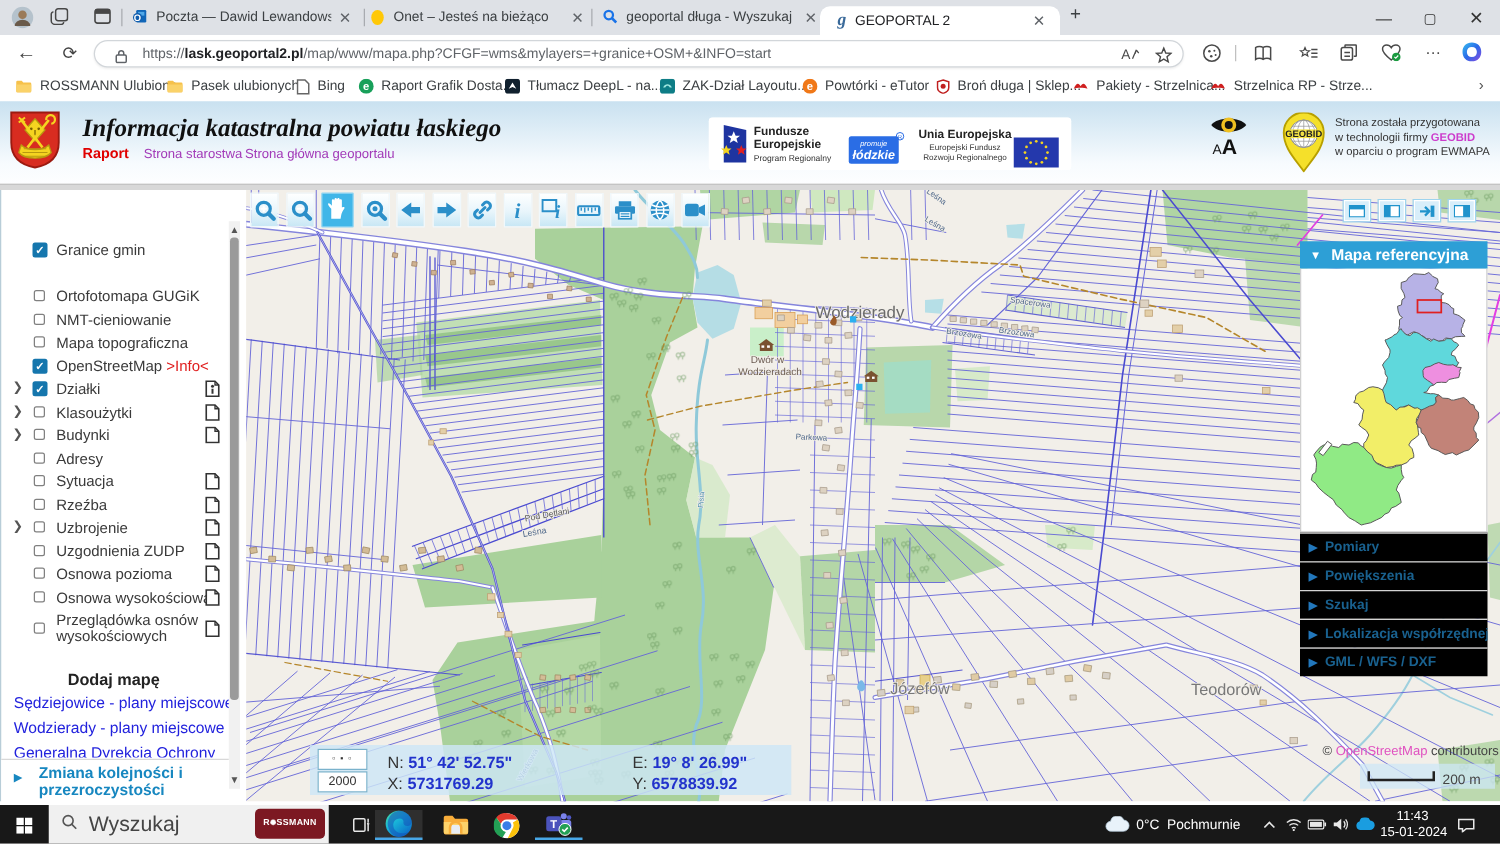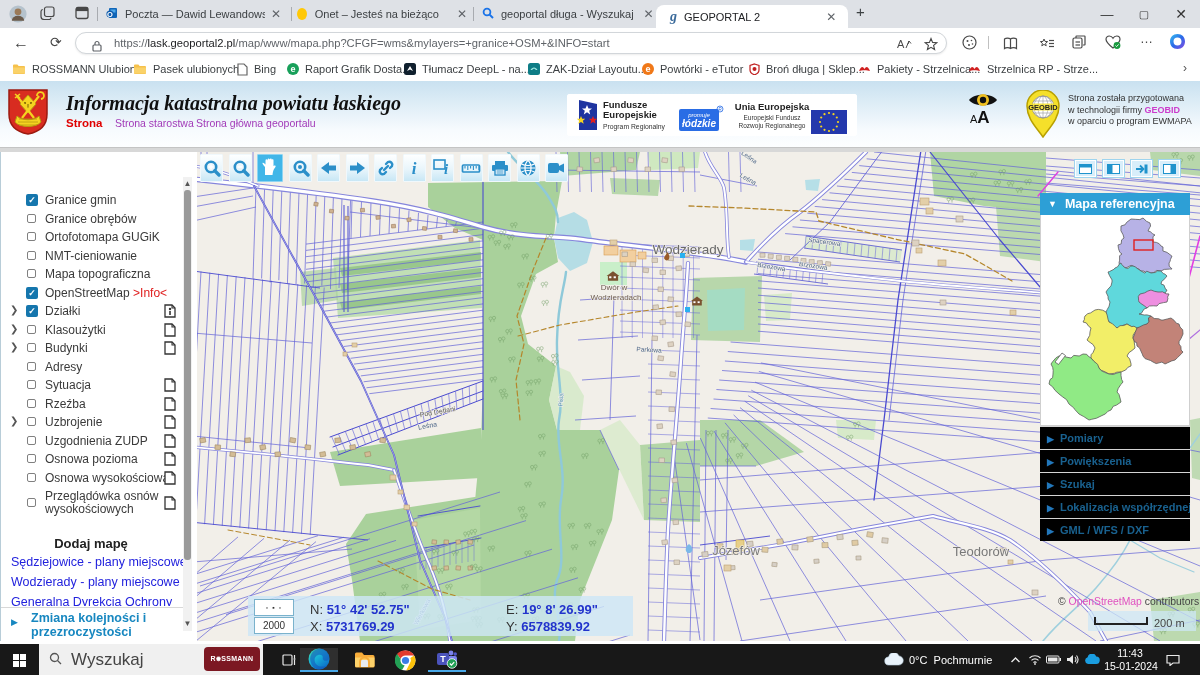--- a/index.html
+++ b/index.html
@@ -9,21 +9,21 @@
 .tbicon{position:absolute;top:6px;color:#474747}
 .tab{position:absolute;top:0;height:28px;display:flex;align-items:center;font-size:11px;color:#3c4043;white-space:nowrap}
 .tabdiv{position:absolute;top:7px;width:1px;height:14px;background:#a8abb0}
 .tabx{color:#5f6368;font-size:12px}
 #activetab{position:absolute;left:656px;top:5px;width:192px;height:23px;background:#fff;border-radius:8px 8px 0 0;display:flex;align-items:center;font-size:11px;color:#202124}
 .winctl{position:absolute;top:0;height:28px;width:34px;display:flex;align-items:center;justify-content:center;color:#333;font-size:13px}
 
 #addrbar{position:absolute;left:0;top:28px;width:1200px;height:29px;background:#fff}
 #urlpill{position:absolute;left:75px;top:3.5px;width:872px;height:22px;background:#fff;border:1px solid #d2d6da;border-radius:11px;display:flex;align-items:center;box-shadow:0 1px 2px rgba(0,0,0,.08)}
 #urltext{font-size:11.2px;color:#5f6368;margin-left:38px;white-space:nowrap}
-#urltext b{color:#202124;font-weight:normal}
+#urltext b{color:#202124;font-weight:bold}
 .abicon{position:absolute;top:7px;color:#4a4a4a}
 
 #bmbar{position:absolute;left:0;top:57px;width:1200px;height:24px;background:#fff;display:flex;align-items:center;font-size:11px;color:#3c4043}
 .bmitem{display:flex;align-items:center;white-space:nowrap}
 
 #header{position:absolute;left:0;top:81px;width:1200px;height:66px;background:linear-gradient(#c9e1f0,#f7fbfe 75%,#fdfeff)}
 #htitle{position:absolute;left:66px;top:11px;font-family:"Liberation Serif",serif;font-style:italic;font-weight:bold;font-size:20px;color:#101010}
 .hlink{position:absolute;top:36px;font-size:11.5px;font-weight:bold}
 #eubox{position:absolute;left:567px;top:13px;width:290px;height:42px;background:#fff;border-radius:3px}
 #graystrip{position:absolute;left:0;top:147px;width:1200px;height:5px;background:#d8d8d8;border-top:1px solid #c4c4c4}
@@ -250,21 +250,21 @@
           <circle cx="24" cy="15" r="1.1" fill="#7a6000"></circle>
           <path d="M21,16 L21,21" stroke="#7a6000" stroke-width="1"></path>
 <path d="M10,8 L27,30" stroke="#f5d420" stroke-width="2.2"></path>
           <path d="M32,8 L15,30" stroke="#f5d420" stroke-width="2.2"></path>
 <path d="M30,8 a3.5,3.5 0 1 1 4,3" stroke="#f5d420" stroke-width="1.8" fill="none"></path>
 <path d="M8,6 l5,4 M13,6 l-5,4" stroke="#f5d420" stroke-width="1.6"></path>
 <path d="M8,34 C13,40 29,40 34,34 L32,28 C27,33 15,33 10,28 Z" fill="#f5d420" stroke="#b89a10" stroke-width="1"></path>
 <path d="M12,31 L30,31 M11,34 L31,34 M12,37 L30,37" stroke="#b89a10" stroke-width="0.8" fill="none"></path>
         </svg></div>
 <div id="htitle">Informacja katastralna powiatu łaskiego</div>
-<div class="hlink" style="left:66px;color:#e00000">Strona</div>
+<div class="hlink" style="left:66px;color:#e00000">Raport</div>
 <div class="hlink" style="left:115px;color:#a23ab8;font-weight:normal;font-size:10.5px">Strona starostwa</div>
 <div class="hlink" style="left:196px;color:#a23ab8;font-weight:normal;font-size:10.5px">Strona główna geoportalu</div>
 <div id="eubox"><svg width="290" height="42" viewBox="0 0 290 42" style="">
           <rect width="290" height="42" rx="3" fill="#fff"></rect>
 <path d="M12,6 L30,10 L30,36 L12,36 Z" fill="#1e34a0"></path>
           <path d="M12,6 L30,10 L30,36 L12,36" fill="none"></path>
 <path d="M20,11 l1.5,3.5 3.5,0 -2.8,2.3 1,3.6 -3.2,-2.1 -3.2,2.1 1,-3.6 -2.8,-2.3 3.5,0 Z" fill="#fff"></path>
 <path d="M14,22 l1.2,2.8 3,0 -2.3,2 .8,3 -2.7,-1.8 -2.7,1.8 .8,-3 -2.3,-2 3,0 Z" fill="#f5d420"></path>
 <path d="M26,22 l1.2,2.8 3,0 -2.3,2 .8,3 -2.7,-1.8 -2.7,1.8 .8,-3 -2.3,-2 3,0 Z" fill="#e02020"></path>
 <text x="36" y="14" font-size="9.5" font-weight="bold" fill="#222">Fundusze</text>
@@ -314,24 +314,20 @@
 <rect x="4" y="13.5" width="28" height="7" fill="#f5e02a" opacity="0.85"></rect>
 <text x="18" y="19.5" font-size="7.5" font-weight="bold" fill="#222" text-anchor="middle">GEOBID</text>
         </svg></div>
 <div style="position:absolute;left:1068px;top:12px;font-size:9px;color:#333;line-height:11.5px">Strona została przygotowana<br>w technologii firmy <span style="color:#cc3ccc;font-weight:bold">GEOBID</span><br>w oparciu o program EWMAPA</div>
 </div>
 <div id="graystrip"></div>
 <div id="sidebar">
 <div class="srow" style="top:40px">
 <span class="cbc" style="top:2px">✓</span>
 <span class="slabel" style="top:1px">Granice gmin</span>
-</div>
-<div class="srow" style="top:58.5px">
-<span class="cb" style="top:3px"></span>
-<span class="slabel" style="top:1px">Granice obrębów</span>
 </div>
 <div class="srow" style="top:77.0px">
 <span class="cb" style="top:3px"></span>
 <span class="slabel" style="top:1px">Ortofotomapa GUGiK</span>
 </div>
 <div class="srow" style="top:95.5px">
 <span class="cb" style="top:3px"></span>
 <span class="slabel" style="top:1px">NMT-cieniowanie</span>
 </div>
 <div class="srow" style="top:114.0px">

